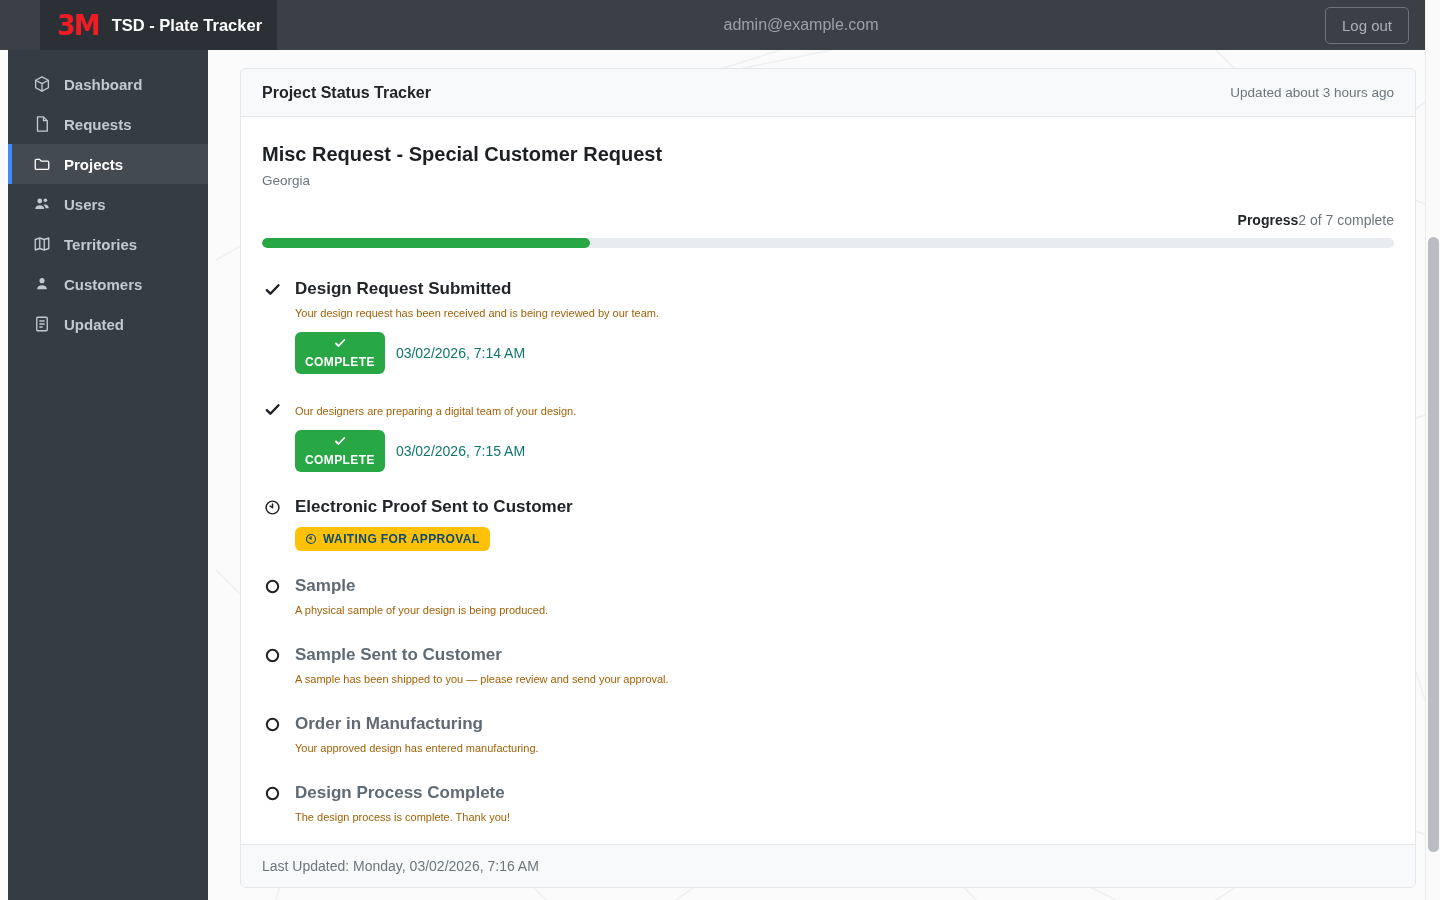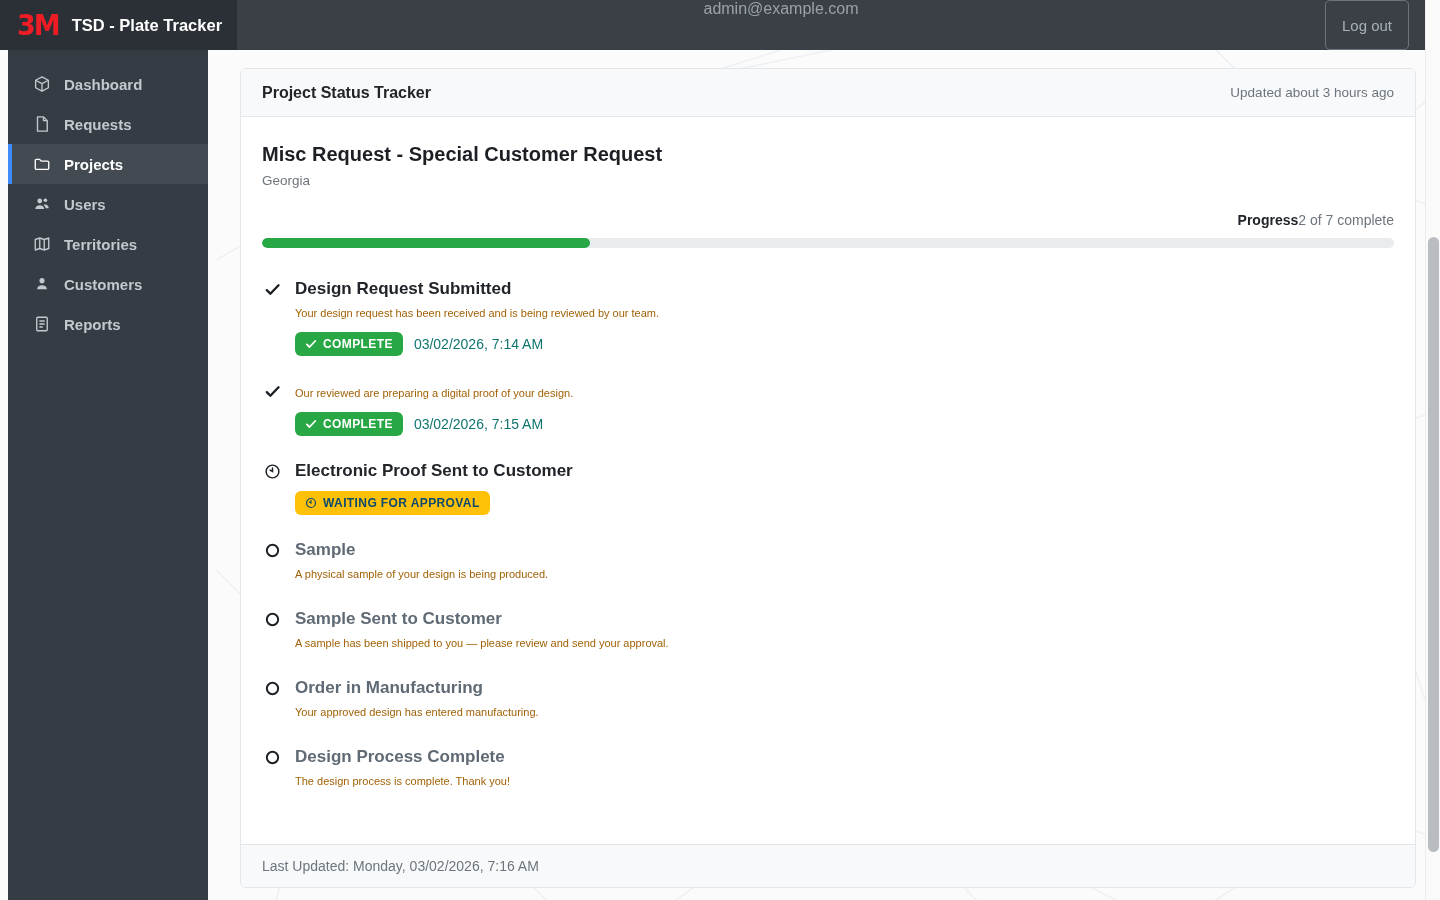--- a/index.html
+++ b/index.html
@@ -10,21 +10,21 @@
   }
   *{box-sizing:border-box;}
   html,body{margin:0;padding:0;}
   body{
     width:1440px;height:900px;overflow:hidden;position:relative;
     background:#fbfbfc;
     font-family:"Liberation Sans","DejaVu Sans",sans-serif;
     -webkit-font-smoothing:antialiased;
   }
   
-  .topbar{position:absolute;top:0;left:0;width:1440px;height:50px;background:#3a4046;display:flex;z-index:20;}
+  .topbar{position:absolute;top:0;left:0;width:1440px;height:50px;background:#3a4046;display:flex;align-items:center;z-index:20;padding-left:40px;}
   .brand{width:237px;height:50px;background:#2b3036;display:flex;align-items:center;gap:13px;padding-left:17px;flex:none;}
   .logo{color:var(--brand-red);font-size:27px;font-weight:900;letter-spacing:-2px;line-height:1;font-family:"DejaVu Sans",sans-serif;transform:scaleY(1.05);}
   .brand-title{color:#ffffff;font-size:16.5px;font-weight:700;}
   .topbar-center{flex:1;text-align:center;color:#9ba1a8;font-size:16px;}
   .logout-btn{margin-right:31px;padding:9px 16px;background:transparent;border:1px solid #6c757d;border-radius:5px;color:#a9b0b7;font-size:15px;font-family:inherit;cursor:pointer;}
   
   .sidebar{position:absolute;top:50px;left:8px;width:200px;height:850px;background:#363c43;padding-top:14px;z-index:10;}
   .side-item{height:40px;display:flex;align-items:center;gap:13px;border-left:4px solid transparent;padding-left:20px;color:#c2c9cf;font-size:15px;font-weight:600;cursor:pointer;}
   .side-item .icon{width:19px;height:19px;display:flex;align-items:center;justify-content:center;}
   .side-item .icon svg{width:18px;height:18px;display:block;}
@@ -48,21 +48,21 @@
   .steps{margin-top:30px;}
   .step{display:flex;gap:13px;margin-bottom:24px;}
   .step-icon{width:20px;height:22px;flex:none;display:flex;align-items:center;justify-content:center;color:#1c2126;}
   .step-icon svg{width:17px;height:17px;display:block;}
   .step-title{font-size:17px;font-weight:700;color:#212529;line-height:22px;}
   .step.pending .step-title{color:#5f6a74;}
   .step-desc{font-size:11px;color:#a16207;margin-top:3px;line-height:20px;}
   .step-meta{margin-top:9px;display:flex;align-items:center;gap:11px;}
   .badge{display:inline-flex;align-items:center;gap:6px;padding:5px 10px;border-radius:6px;font-size:12px;font-weight:700;letter-spacing:.4px;}
   .badge svg{width:12px;height:12px;display:block;}
-  .badge.complete{background:var(--success);color:#ffffff;}
+  .badge.complete{background:var(--success);color:#ffffff;flex-direction:column;}
   .badge.waiting{background:var(--warning);color:#0c4a6e;}
   .timestamp{font-size:14px;color:#0f766e;}
   .card-footer{height:43px;flex:none;background:#f8f9fa;border-top:1px solid #e4e7ea;border-radius:0 0 6px 6px;display:flex;align-items:center;padding:0 21px;font-size:14px;color:#6c757d;}
   
   .scrollbar{position:absolute;right:0;top:0;width:15px;height:900px;background:#fafafa;border-left:1px solid #ececec;z-index:40;}
   .scroll-thumb{position:absolute;left:2px;top:237px;width:11px;height:615px;background:#b9bdc1;border-radius:6px;}
 </style>
 </head>
 <body>
 
@@ -131,21 +131,21 @@
       </span>
       <span>Customers</span>
     </div>
     <div class="side-item">
       <span class="icon">
         <svg viewBox="0 0 24 24" fill="none" stroke="currentColor" stroke-width="1.8" stroke-linejoin="round">
           <rect x="5" y="3" width="14" height="18" rx="1.5"></rect>
           <path d="M8.5 8h7M8.5 12h7M8.5 16h4.5"></path>
         </svg>
       </span>
-      <span>Reports</span>
+      <span>Updated</span>
     </div>
   </div>
 
 <div class="main">
   <svg class="bg-pattern" width="1225" height="850" viewBox="0 0 1225 850" fill="none" stroke="#eef0f2" stroke-width="1.5">
     <path d="M0 210 L210 90 L470 30 L760 -30"></path>
     <path d="M470 30 L690 -40"></path>
     <path d="M980 -20 L1120 120 L1225 160"></path>
     <path d="M1120 120 L1225 40"></path>
     <path d="M1040 420 L1225 360"></path>
@@ -198,21 +198,21 @@
               </div>
             </div>
           </div>
           <div class="step complete">
             <div class="step-icon">
               <svg viewBox="0 0 24 24" fill="none" stroke="currentColor" stroke-width="3.4" stroke-linecap="round" stroke-linejoin="round">
                 <path d="M4 13l5 5L20.5 6"></path>
               </svg>
             </div>
             <div class="step-body">
-              <div class="step-desc">Our reviewed are preparing a digital proof of your design.</div>
+              <div class="step-desc">Our designers are preparing a digital team of your design.</div>
               <div class="step-meta">
                 <span class="badge complete">
                   <span style="display: inline-flex;">
                     <svg viewBox="0 0 24 24" fill="none" stroke="currentColor" stroke-width="3.6" stroke-linecap="round" stroke-linejoin="round">
                       <path d="M4 13l5 5L20.5 6"></path>
                     </svg>
                   </span>
                   <span>COMPLETE</span>
                 </span>
                 <span class="timestamp">03/02/2026, 7:15 AM</span>

